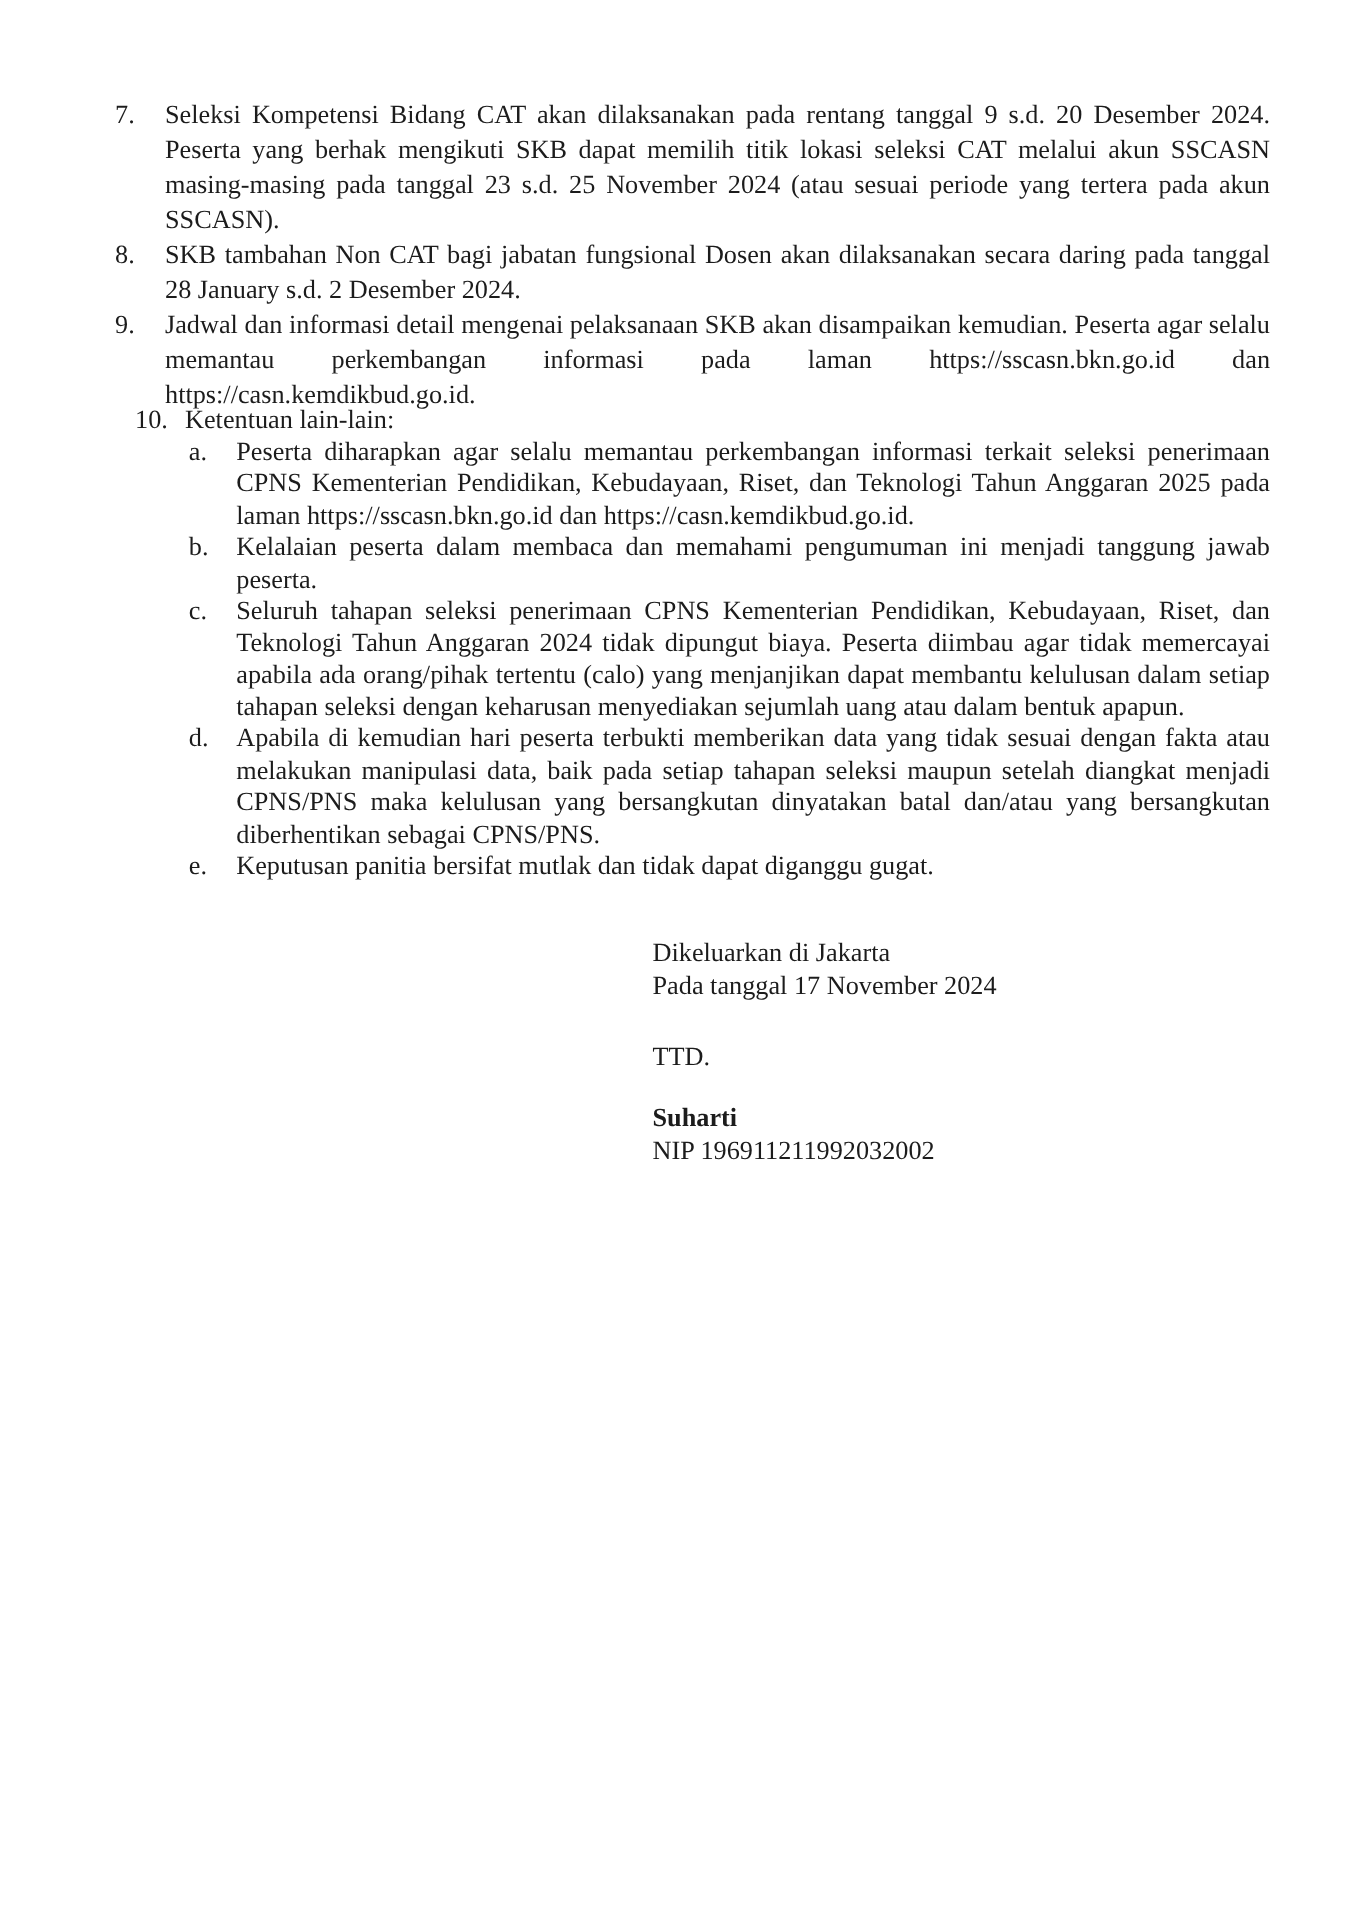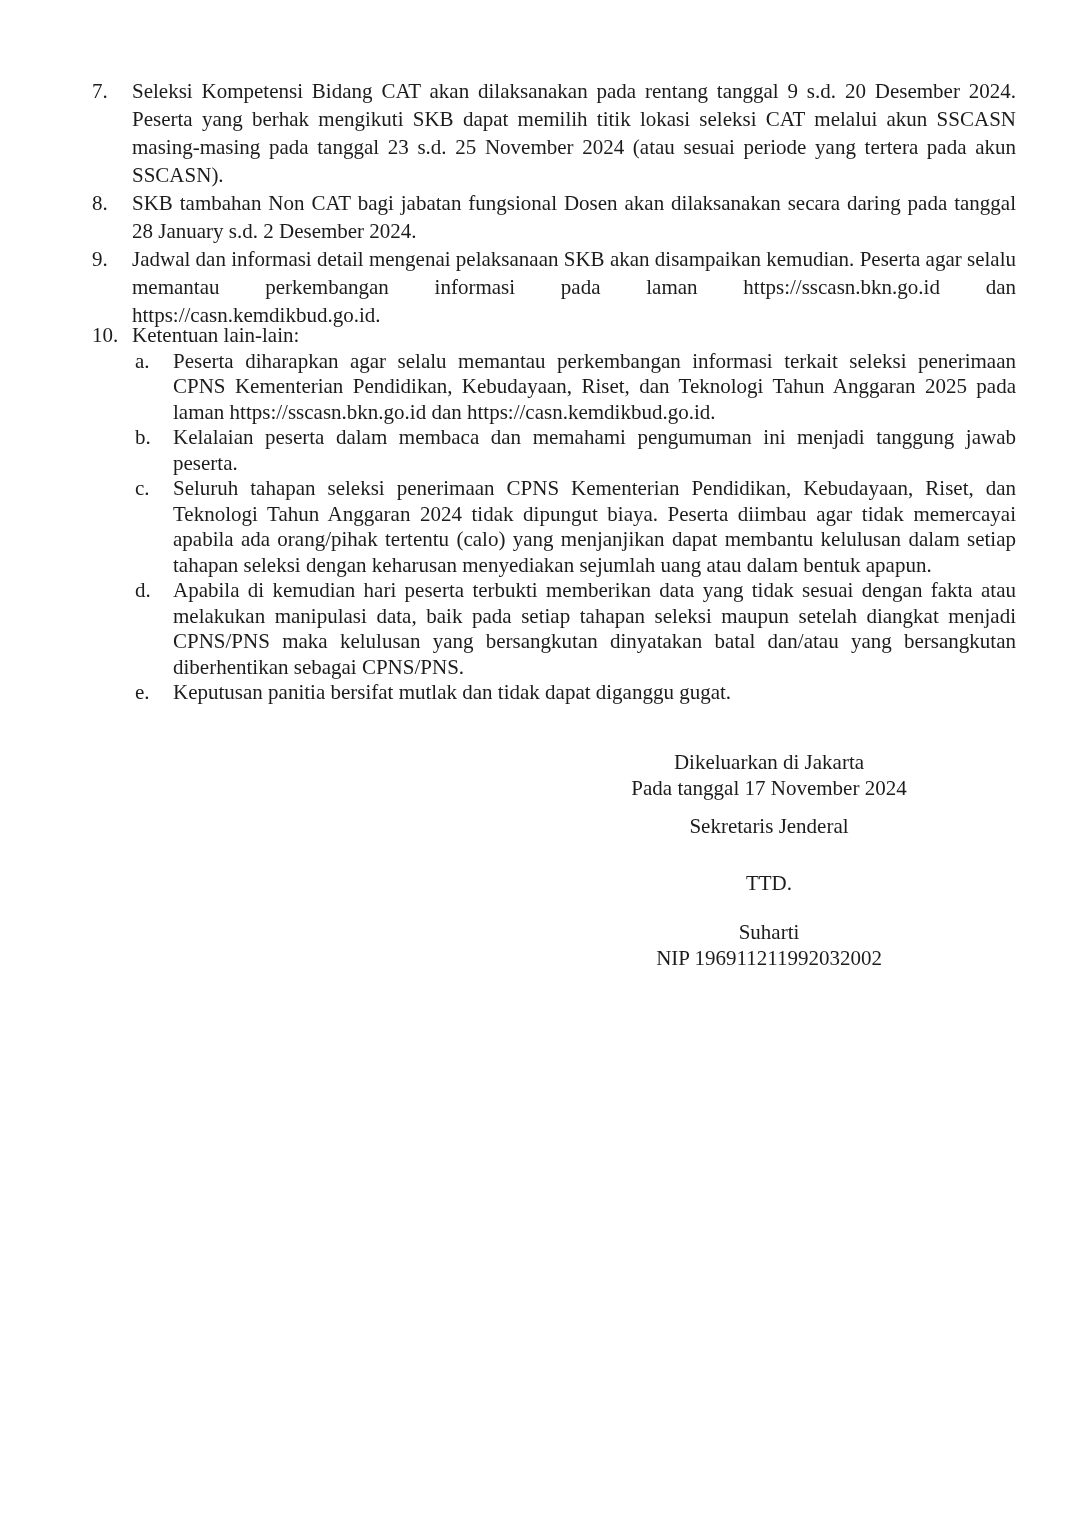--- a/index.html
+++ b/index.html
@@ -29,44 +29,45 @@
     flex: none;
   }
   .item .body {
     flex: 1;
     text-align: justify;
     font-family: Liberation Serif, serif;
   }
   .item.item-10 {
     line-height: 25.5px;
     margin-top: -6px;
+    margin-left: 16px;
   }
   .subitem {
     display: flex;
   }
   .subitem .letter {
     width: 41px;
     flex: none;
     padding-left: 3px;
     box-sizing: border-box;
   }
   .subitem .sbody {
     flex: 1;
     text-align: justify;
   }
   .nw { white-space: nowrap; }
   .signature {
     margin-left: 430px;
     margin-top: 43px;
     line-height: 26px;
-    text-align: center;
+    text-align: left;
   }
   .sig-gap-1 { margin-top: 12px; }
   .sig-gap-2 { margin-top: 31px; }
-  .sig-gap-3 { margin-top: 23px; }
+  .sig-gap-3 { margin-top: 23px; font-weight: bold; }
   .accent-comma { color: #4080c5; }
 </style>
 </head>
 <body>
 
 <div class="content">
 
   <div class="item">
     <div class="num">7.</div>
     <div class="body">Seleksi Kompetensi Bidang CAT akan dilaksanakan pada rentang tanggal 9 s.d. 20 Desember 2024. Peserta yang berhak mengikuti SKB dapat memilih titik lokasi seleksi CAT melalui akun SSCASN masing-masing pada tanggal 23 s.d. 25 November 2024 (atau sesuai periode yang tertera pada akun SSCASN).</div>
@@ -115,21 +116,20 @@
         </div>
 
       </div>
     </div>
   </div>
 
   <div class="signature">
     <div>Dikeluarkan di Jakarta</div>
     <div>Pada tanggal 17 November 2024</div>
 
-    <div class="sig-gap-1">Sekretaris Jenderal</div>
 
     <div class="sig-gap-2">TTD.</div>
 
     <div class="sig-gap-3">Suharti</div>
     <div>NIP 196911211992032002</div>
   </div>
 
 </div>
 
 </body></html>

